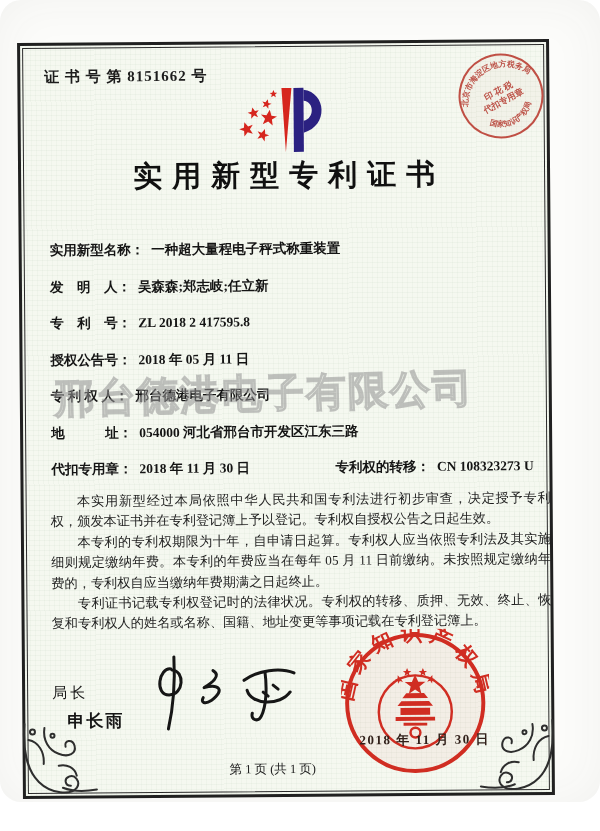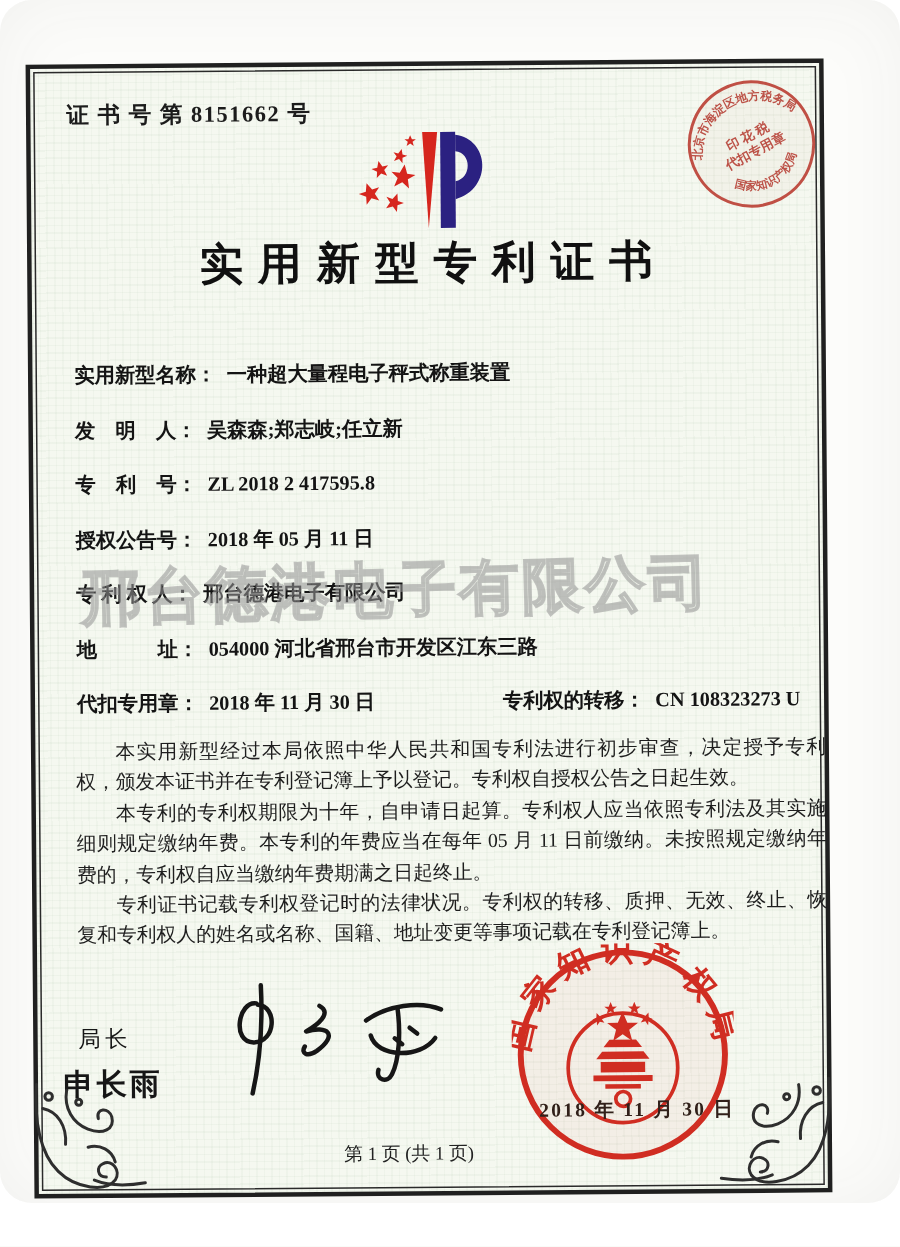--- a/index.html
+++ b/index.html
@@ -44,21 +44,21 @@
   .frow .val{margin-left:7px;}
   .frow-double{position:relative;}
   .pair2{position:absolute;left:284px;top:0;}
   .body-text{
     position:absolute;left:27px;top:446px;width:500px;
     font-size:13.2px;line-height:20.4px;text-align:justify;
     color:#1e1e1e;font-weight:500;
   }
   .body-text p{margin:0;text-indent:2em;}
   .signoff-title{position:absolute;left:27px;top:638px;font-size:15px;font-weight:400;letter-spacing:3px;color:#161616;}
-  .signoff-name{position:absolute;left:17px;top:664px;font-size:20px;font-weight:700;letter-spacing:2px;color:#161616;}
+  .signoff-name{position:absolute;left:42px;top:664px;font-size:17px;font-weight:700;letter-spacing:2px;color:#161616;}
   .signature{position:absolute;left:116px;top:606px;z-index:3;}
   .seal{position:absolute;left:316px;top:586px;width:148px;height:148px;z-index:2;opacity:.95;}
   .seal-date{
     position:absolute;left:334px;top:688px;z-index:4;
     font-size:13px;font-weight:700;letter-spacing:1.5px;color:#31201a;
   }
   .footer{
     position:absolute;left:0;top:717px;width:100%;text-align:center;
     font-size:12.5px;color:#222;transform:translateX(-16px);
   }

